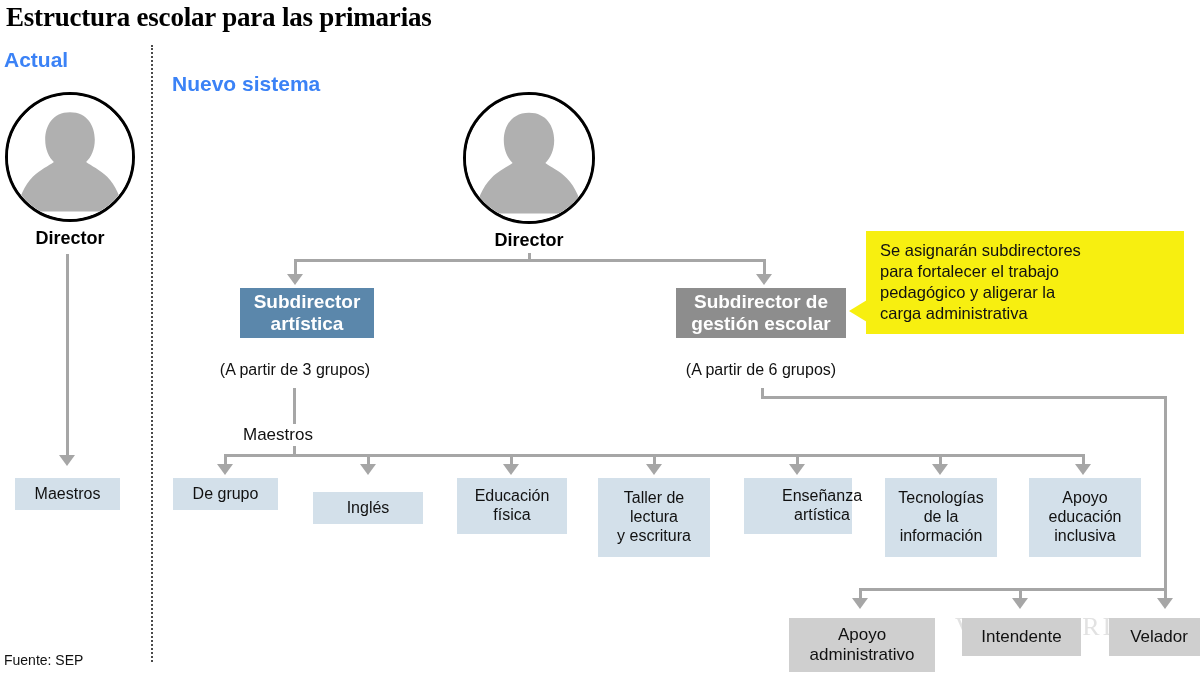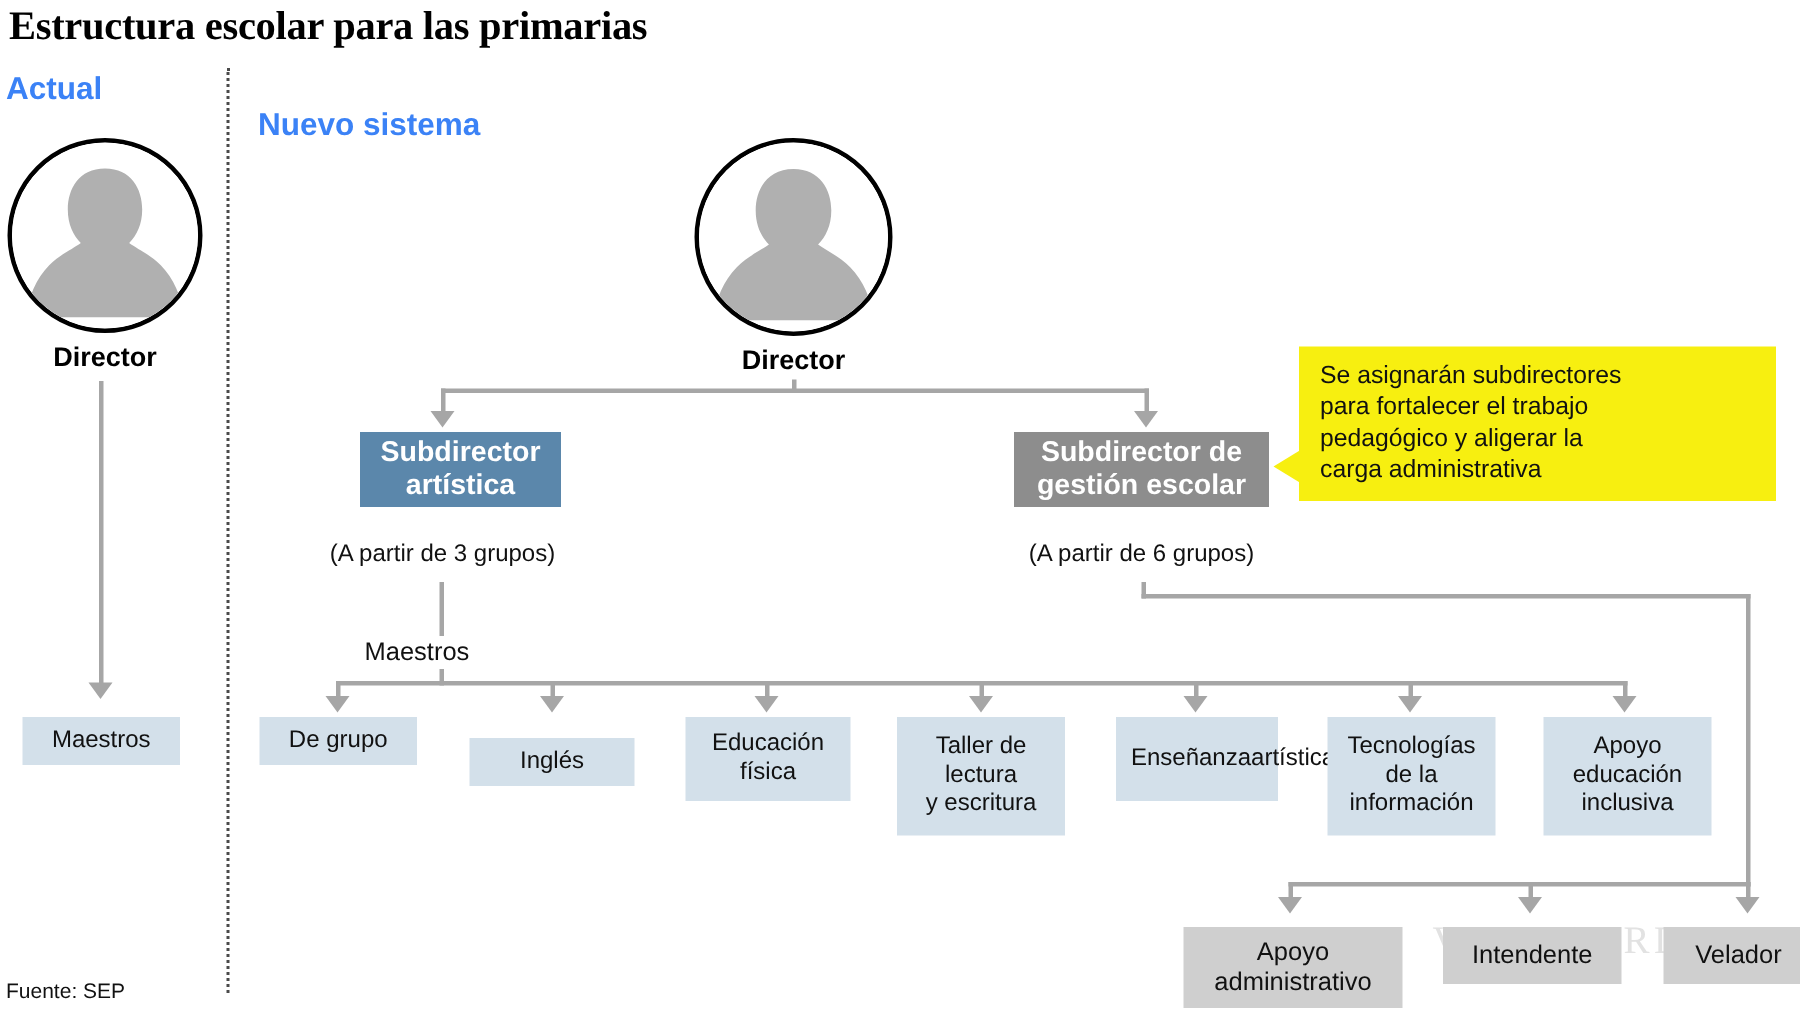--- a/index.html
+++ b/index.html
@@ -224,21 +224,21 @@
     <span>Educación</span>
     <span>física</span>
   </div>
 
   <div class="box box-blue-light" style="left:598px; top:478px; width:112px; height:79px; flex-direction:column;">
     <span>Taller de</span>
     <span>lectura</span>
     <span>y escritura</span>
   </div>
 
-  <div class="box box-blue-light" style="left:744px; top:478px; width:108px; height:56px; padding-left:48px;">
+  <div class="box box-blue-light" style="left:744px; top:478px; width:108px; height:56px; flex-direction:column;padding-left:48px;">
     <span>Enseñanza</span>
     <span>artística</span>
   </div>
 
   <div class="box box-blue-light" style="left:885px; top:478px; width:112px; height:79px; flex-direction:column;">
     <span>Tecnologías</span>
     <span>de la</span>
     <span>información</span>
   </div>
 

